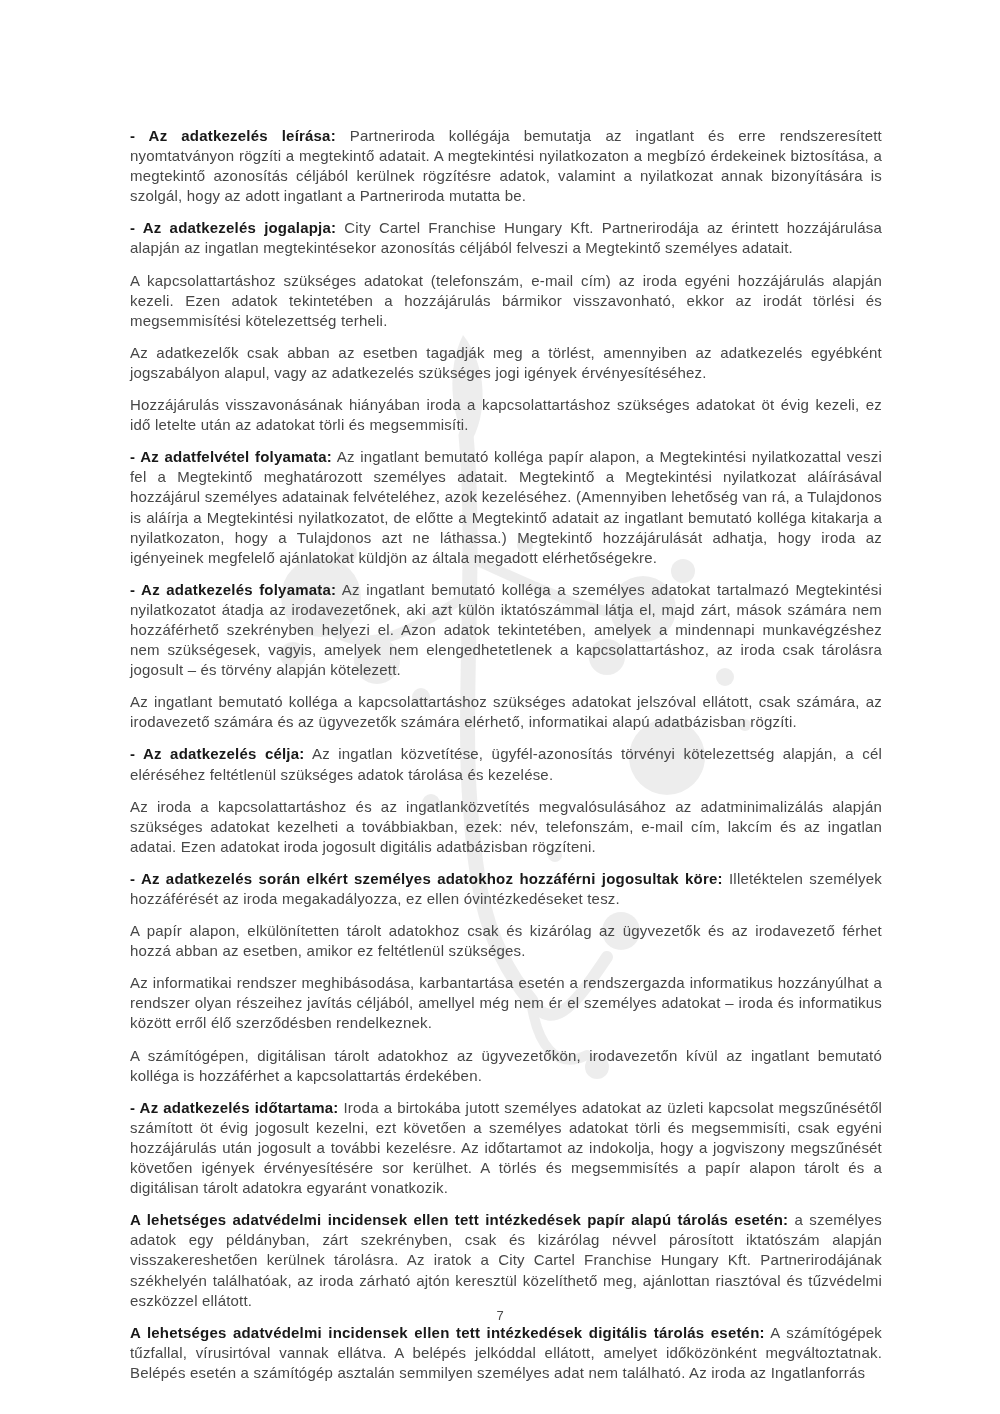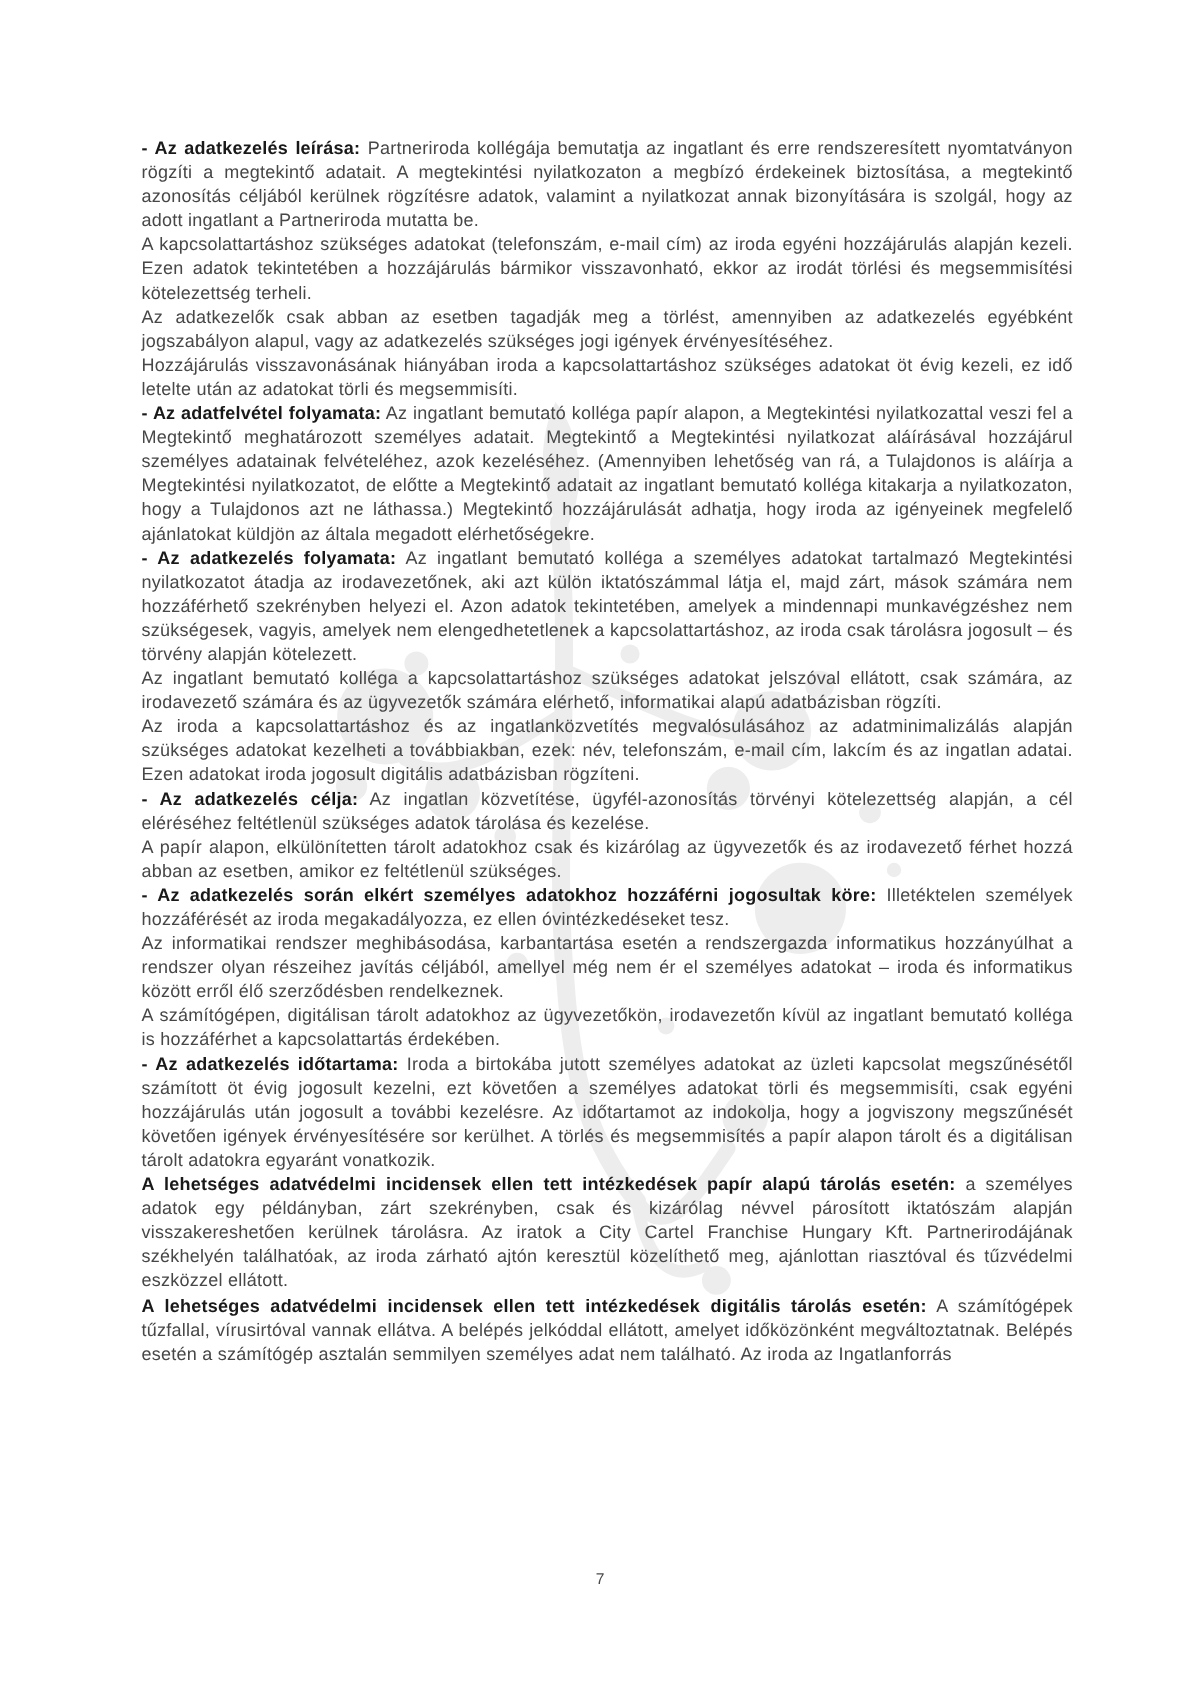--- a/index.html
+++ b/index.html
@@ -24,21 +24,21 @@
     position:absolute;
     left:118px;
     top:114px;
     width:776px;
     color:#474747;
     font-size:15px;
     line-height:20.1px;
     letter-spacing:0.2px;
     text-align:justify;
   }
-  .content p { margin:0; padding:0; }
+  .content p { margin:12px; padding:0; }
   .content strong { color:#191919; font-weight:bold; }
   .content strong.italic { }
   .footer {
     position:absolute;
     top:1308px;
     left:0;
     width:100%;
     text-align:center;
     font-size:13px;
     color:#4a4a4a;
@@ -79,30 +79,31 @@
       <circle cx="300" cy="250" r="8" stroke="none"></circle>
       <circle cx="330" cy="560" r="7" stroke="none"></circle>
       <circle cx="206" cy="508" r="9" stroke="none"></circle>
       <circle cx="396" cy="636" r="19" stroke="none"></circle>
       <circle cx="372" cy="772" r="12" stroke="none"></circle>
     </g>
   </svg>
 
   <div class="content">
       <p><strong>- Az adatkezelés leírása:</strong><span> Partneriroda kollégája bemutatja az ingatlant és erre rendszeresített nyomtatványon rögzíti a megtekintő adatait. A megtekintési nyilatkozaton a megbízó érdekeinek biztosítása, a megtekintő azonosítás céljából kerülnek rögzítésre adatok, valamint a nyilatkozat annak bizonyítására is szolgál, hogy az adott ingatlant a Partneriroda mutatta be.</span></p>
+      <p><strong>- Az adatkezelés jogalapja:</strong><span> City Cartel Franchise Hungary Kft. Partnerirodája az érintett hozzájárulása alapján az ingatlan megtekintésekor azonosítás céljából felveszi a Megtekintő személyes adatait.</span></p>
       <p><span>A kapcsolattartáshoz szükséges adatokat (telefonszám, e-mail cím) az iroda egyéni hozzájárulás alapján kezeli. Ezen adatok tekintetében a hozzájárulás bármikor visszavonható, ekkor az irodát törlési és megsemmisítési kötelezettség terheli.</span></p>
       <p><span>Az adatkezelők csak abban az esetben tagadják meg a törlést, amennyiben az adatkezelés egyébként jogszabályon alapul, vagy az adatkezelés szükséges jogi igények érvényesítéséhez.</span></p>
       <p><span>Hozzájárulás visszavonásának hiányában iroda a kapcsolattartáshoz szükséges adatokat öt évig kezeli, ez idő letelte után az adatokat törli és megsemmisíti.</span></p>
       <p><strong>- Az adatfelvétel folyamata:</strong><span> Az ingatlant bemutató kolléga papír alapon, a Megtekintési nyilatkozattal veszi fel a Megtekintő meghatározott személyes adatait. Megtekintő a Megtekintési nyilatkozat aláírásával hozzájárul személyes adatainak felvételéhez, azok kezeléséhez. (Amennyiben lehetőség van rá, a Tulajdonos is aláírja a Megtekintési nyilatkozatot, de előtte a Megtekintő adatait az ingatlant bemutató kolléga kitakarja a nyilatkozaton, hogy a Tulajdonos azt ne láthassa.) Megtekintő hozzájárulását adhatja, hogy iroda az igényeinek megfelelő ajánlatokat küldjön az általa megadott elérhetőségekre.</span></p>
       <p><strong>- Az adatkezelés folyamata:</strong><span> Az ingatlant bemutató kolléga a személyes adatokat tartalmazó Megtekintési nyilatkozatot átadja az irodavezetőnek, aki azt külön iktatószámmal látja el, majd zárt, mások számára nem hozzáférhető szekrényben helyezi el. Azon adatok tekintetében, amelyek a mindennapi munkavégzéshez nem szükségesek, vagyis, amelyek nem elengedhetetlenek a kapcsolattartáshoz, az iroda csak tárolásra jogosult – és törvény alapján kötelezett.</span></p>
       <p><span>Az ingatlant bemutató kolléga a kapcsolattartáshoz szükséges adatokat jelszóval ellátott, csak számára, az irodavezető számára és az ügyvezetők számára elérhető, informatikai alapú adatbázisban rögzíti.</span></p>
+      <p><strong>- Az adatkezelés célja:</strong><span> Az ingatlan közvetítése, ügyfél-azonosítás törvényi kötelezettség alapján, a cél eléréséhez feltétlenül szükséges adatok tárolása és kezelése.</span></p>
       <p><span>Az iroda a kapcsolattartáshoz és az ingatlanközvetítés megvalósulásához az adatminimalizálás alapján szükséges adatokat kezelheti a továbbiakban, ezek: név, telefonszám, e-mail cím, lakcím és az ingatlan adatai. Ezen adatokat iroda jogosult digitális adatbázisban rögzíteni.</span></p>
-      <p><strong>- Az adatkezelés célja:</strong><span> Az ingatlan közvetítése, ügyfél-azonosítás törvényi kötelezettség alapján, a cél eléréséhez feltétlenül szükséges adatok tárolása és kezelése.</span></p>
+      <p><strong>- Az adatkezelés során elkért személyes adatokhoz hozzáférni jogosultak köre:</strong><span> Illetéktelen személyek hozzáférését az iroda megakadályozza, ez ellen óvintézkedéseket tesz.</span></p>
       <p><span>A papír alapon, elkülönítetten tárolt adatokhoz csak és kizárólag az ügyvezetők és az irodavezető férhet hozzá abban az esetben, amikor ez feltétlenül szükséges.</span></p>
-      <p><strong>- Az adatkezelés során elkért személyes adatokhoz hozzáférni jogosultak köre:</strong><span> Illetéktelen személyek hozzáférését az iroda megakadályozza, ez ellen óvintézkedéseket tesz.</span></p>
       <p><span>Az informatikai rendszer meghibásodása, karbantartása esetén a rendszergazda informatikus hozzányúlhat a rendszer olyan részeihez javítás céljából, amellyel még nem ér el személyes adatokat – iroda és informatikus között erről élő szerződésben rendelkeznek.</span></p>
       <p><span>A számítógépen, digitálisan tárolt adatokhoz az ügyvezetőkön, irodavezetőn kívül az ingatlant bemutató kolléga is hozzáférhet a kapcsolattartás érdekében.</span></p>
       <p><strong>- Az adatkezelés időtartama:</strong><span> Iroda a birtokába jutott személyes adatokat az üzleti kapcsolat megszűnésétől számított öt évig jogosult kezelni, ezt követően a személyes adatokat törli és megsemmisíti, csak egyéni hozzájárulás után jogosult a további kezelésre. Az időtartamot az indokolja, hogy a jogviszony megszűnését követően igények érvényesítésére sor kerülhet. A törlés és megsemmisítés a papír alapon tárolt és a digitálisan tárolt adatokra egyaránt vonatkozik.</span></p>
       <p><strong class="italic">A lehetséges adatvédelmi incidensek ellen tett intézkedések papír alapú tárolás esetén:</strong><span> a személyes adatok egy példányban, zárt szekrényben, csak és kizárólag névvel párosított iktatószám alapján visszakereshetően kerülnek tárolásra. Az iratok a City Cartel Franchise Hungary Kft. Partnerirodájának székhelyén találhatóak, az iroda zárható ajtón keresztül közelíthető meg, ajánlottan riasztóval és tűzvédelmi eszközzel ellátott.</span></p>
       <p><strong class="italic">A lehetséges adatvédelmi incidensek ellen tett intézkedések digitális tárolás esetén:</strong><span> A számítógépek tűzfallal, vírusirtóval vannak ellátva. A belépés jelkóddal ellátott, amelyet időközönként megváltoztatnak. Belépés esetén a számítógép asztalán semmilyen személyes adat nem található. Az iroda az Ingatlanforrás</span></p>
     </div>
 
   <div class="footer">7</div>
 
 </div>

